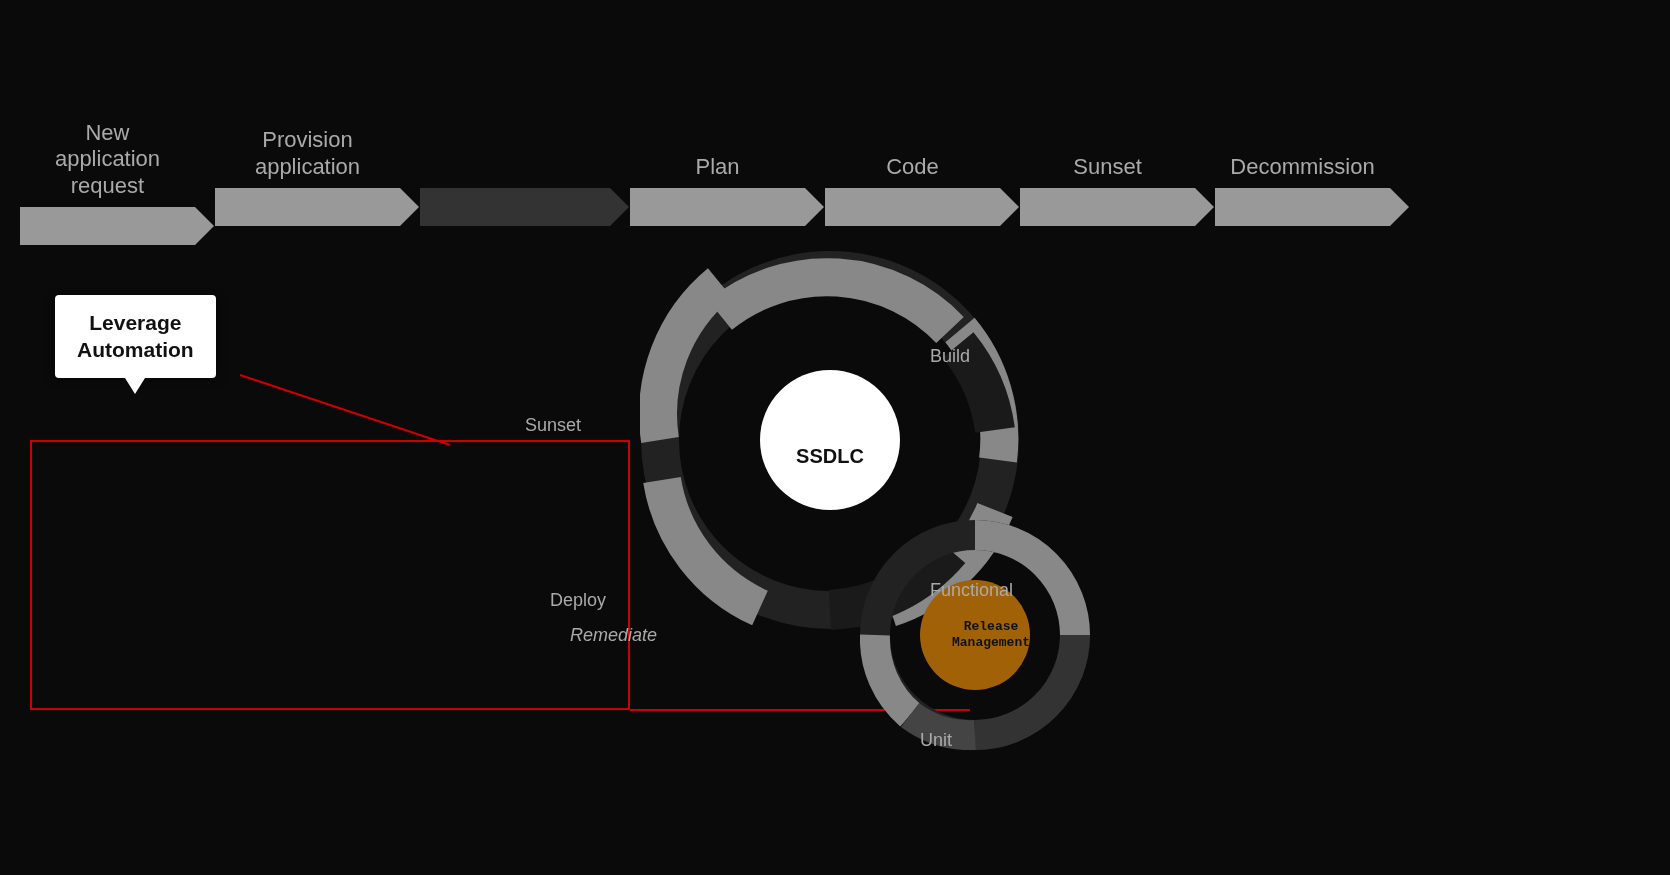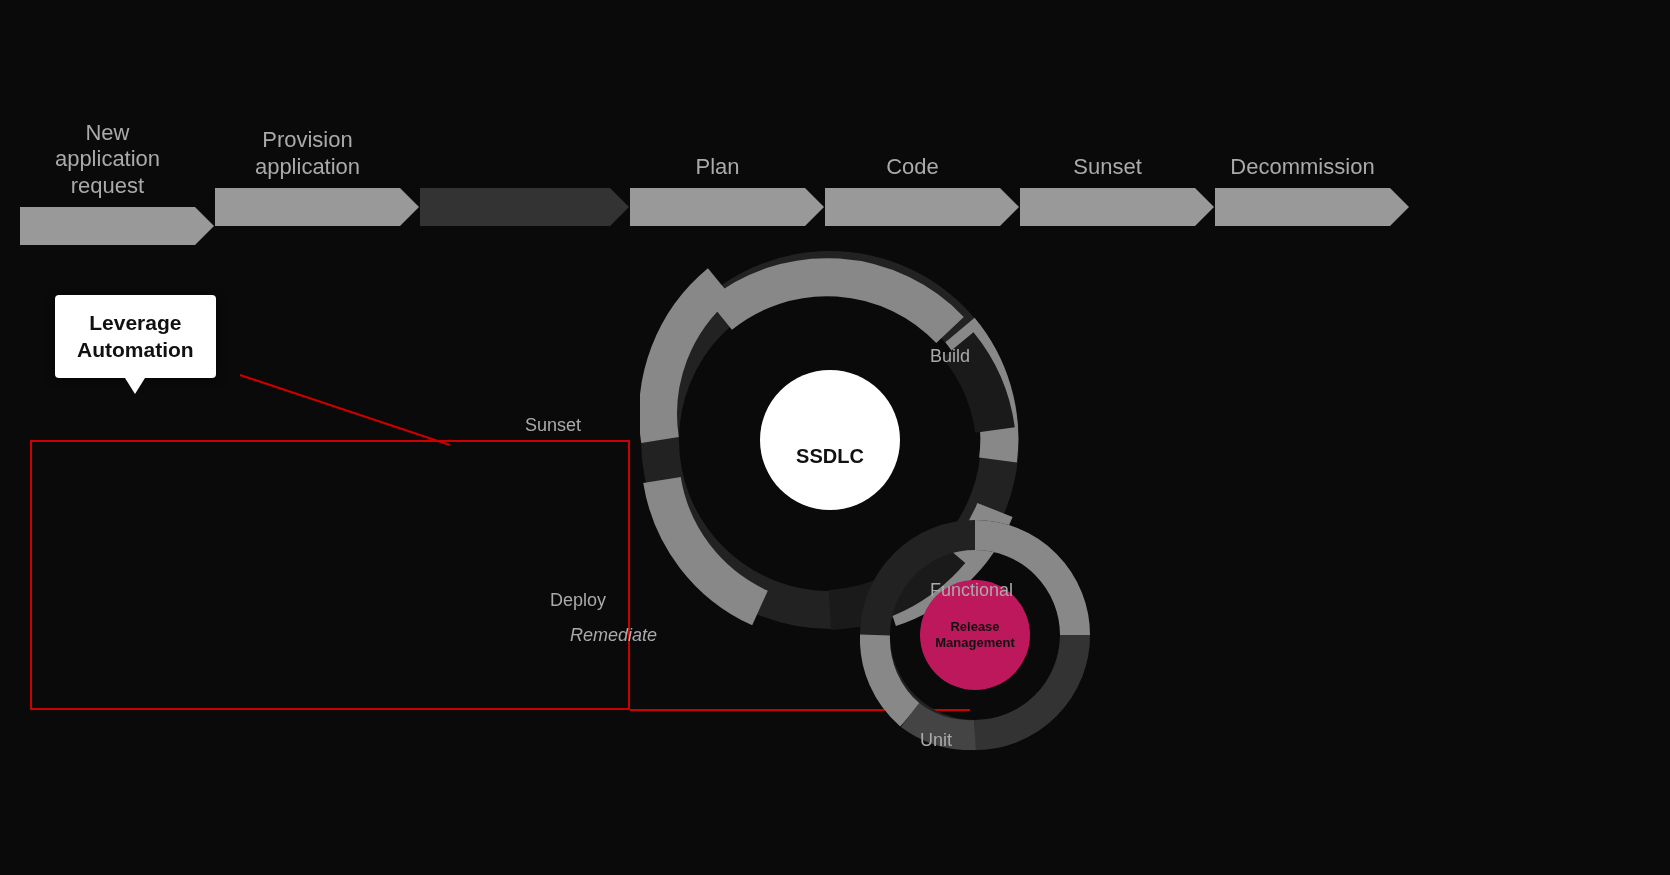--- a/index.html
+++ b/index.html
@@ -143,26 +143,27 @@
       height: 230px;
     }
 
     .circle-small-center {
       position: absolute;
       top: 50%;
       left: 50%;
       transform: translate(-50%, -50%);
       width: 110px;
       height: 110px;
-      background: #be185d;
+      background: #a16207;
       border-radius: 50%;
       display: flex;
-      align-items: center;
+      align-items: flex-end;
       justify-content: center;
       flex-direction: column;
+      font-family: Liberation Mono, monospace;
     }
 
     .circle-small-label {
       color: #111;
       font-size: 13px;
       font-weight: bold;
       text-align: center;
       line-height: 1.2;
     }
 

